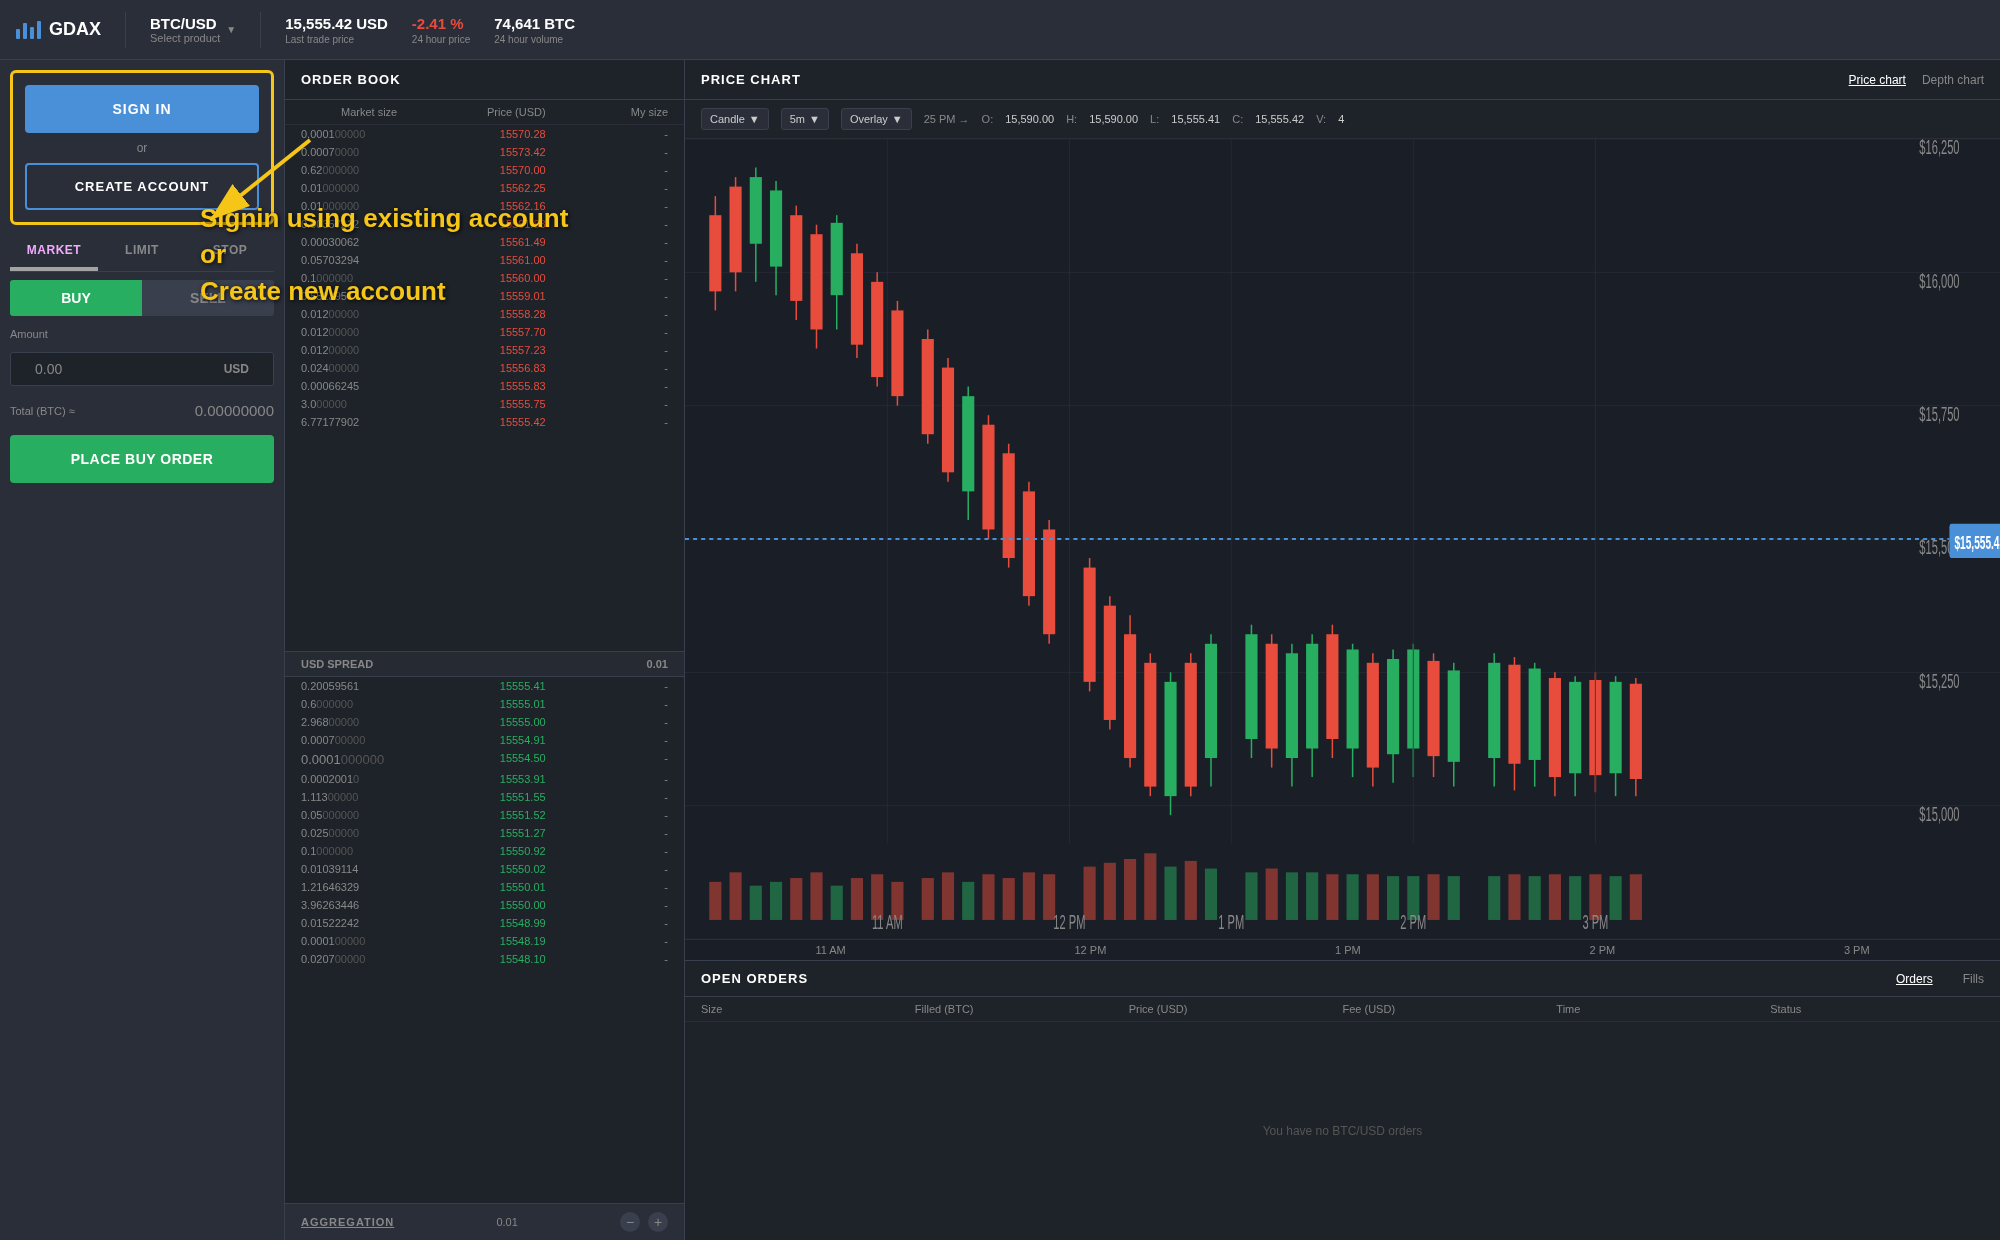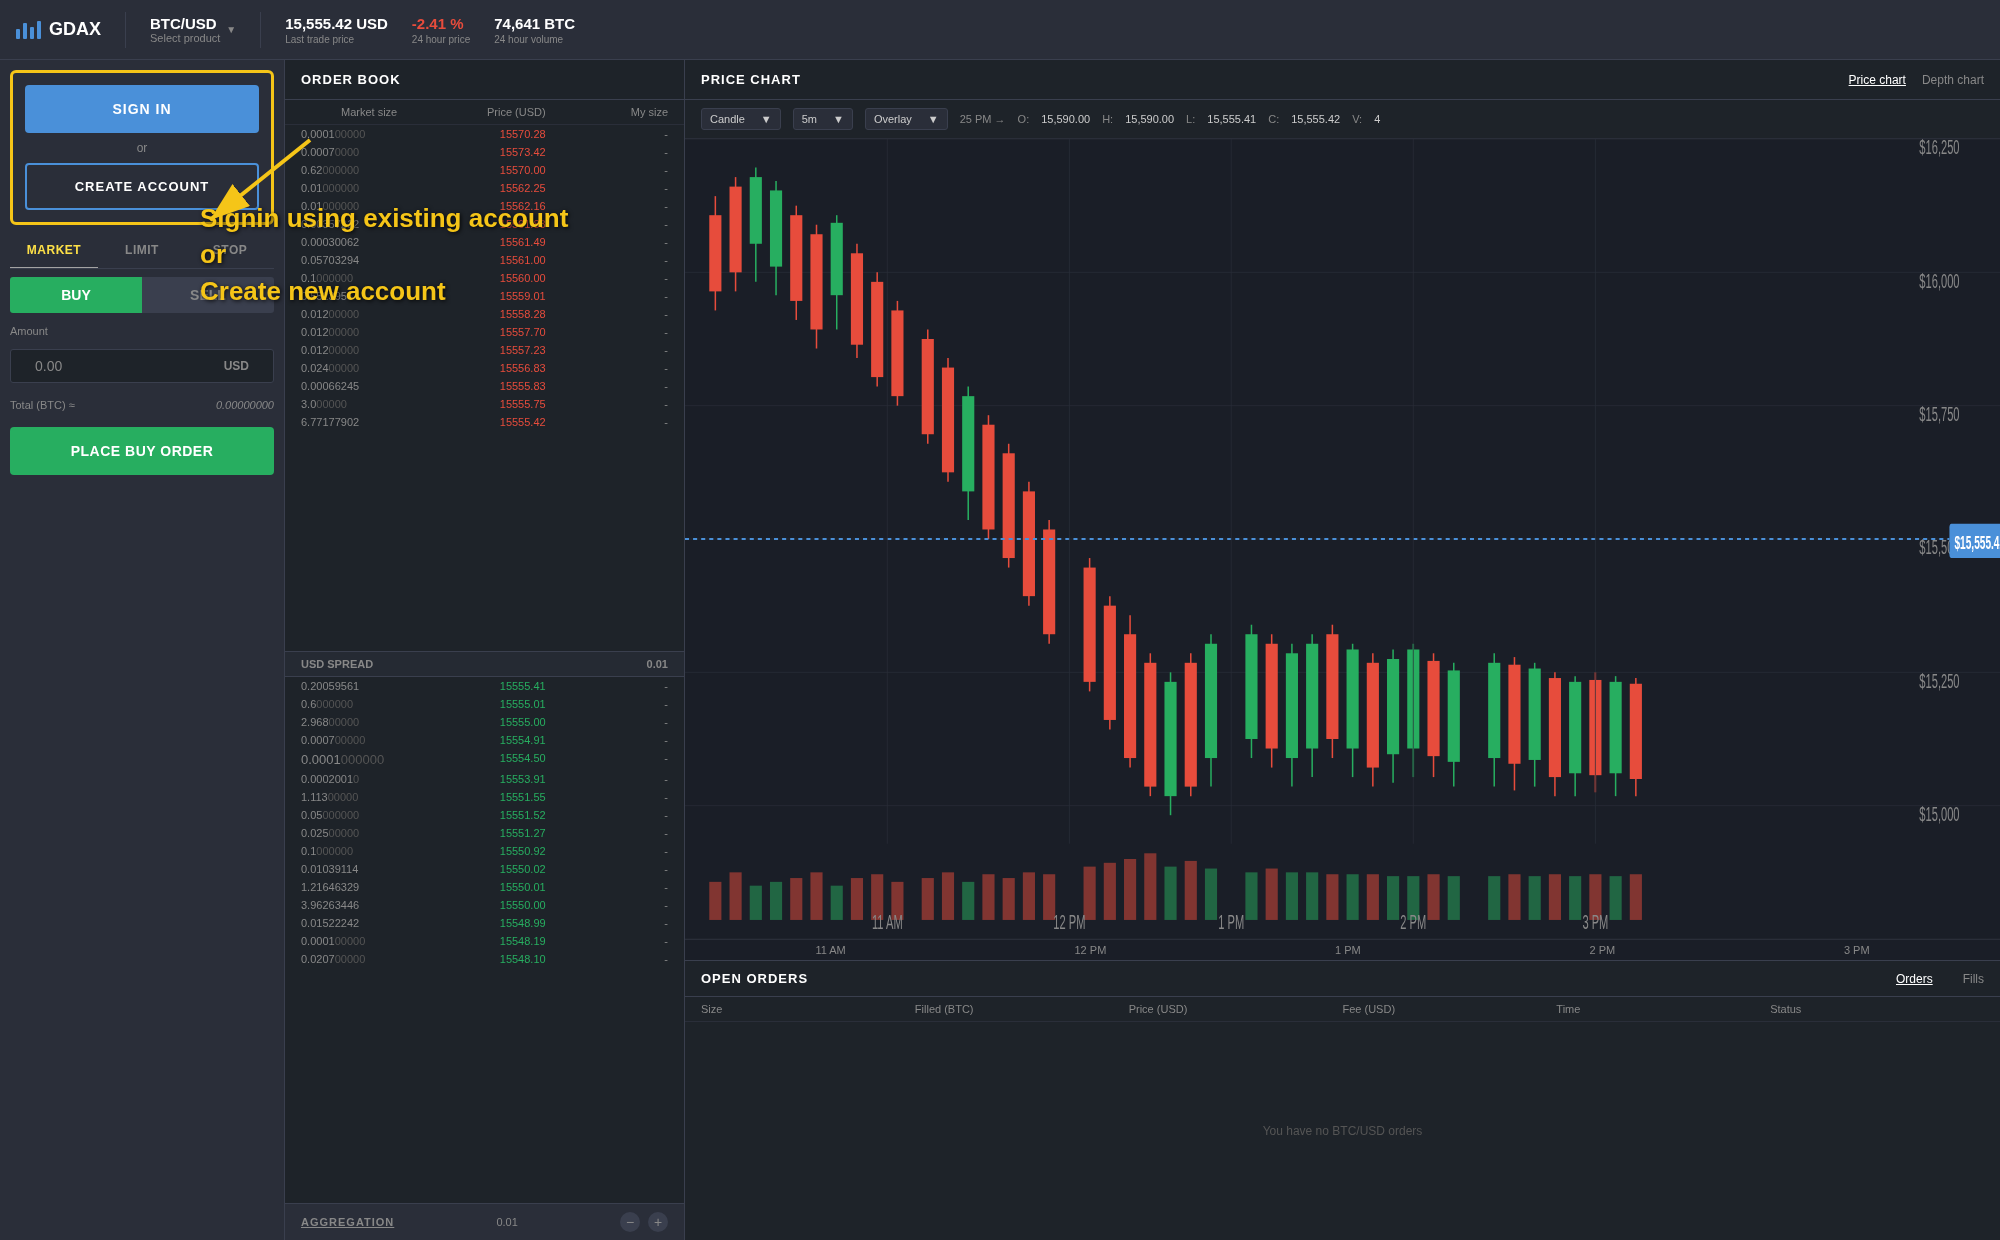--- a/index.html
+++ b/index.html
@@ -30,34 +30,34 @@
     
     .left-panel { width: 285px; background: #2a2e39; border-right: 1px solid #3a3f4e; display: flex; flex-direction: column; padding: 10px; gap: 8px; }
     .auth-box { border: 3px solid #f5c518; border-radius: 6px; padding: 12px; display: flex; flex-direction: column; gap: 8px; }
     .sign-in-btn { background: #4a90d9; color: #fff; border: none; border-radius: 4px; padding: 16px; font-size: 14px; font-weight: bold; letter-spacing: 1px; cursor: pointer; text-align: center; }
     .or-text { text-align: center; color: #888; font-size: 12px; }
     .create-account-btn { background: transparent; color: #fff; border: 2px solid #4a90d9; border-radius: 4px; padding: 14px; font-size: 13px; font-weight: bold; letter-spacing: 1px; cursor: pointer; text-align: center; }
 
     
     .order-tabs { display: flex; gap: 0; border-bottom: 1px solid #3a3f4e; }
     .order-tab { flex: 1; text-align: center; padding: 10px 4px; color: #888; font-size: 12px; font-weight: bold; cursor: pointer; letter-spacing: 0.5px; }
-    .order-tab.active { color: #fde047; border-bottom: 1px solid #a3a3a3; }
+    .order-tab.active { color: #f0abfc; border-bottom: 4px solid #a3a3a3; }
 
     
     .buy-sell-row { display: flex; gap: 0; }
     .buy-btn { flex: 1; background: #27ae60; color: #fff; border: none; padding: 10px; font-size: 14px; font-weight: bold; cursor: pointer; border-radius: 3px 0 0 3px; }
     .sell-btn { flex: 1; background: #3a3f4e; color: #888; border: none; padding: 10px; font-size: 14px; font-weight: bold; cursor: pointer; border-radius: 0 3px 3px 0; }
 
     .amount-label { color: #888; font-size: 11px; margin-top: 4px; }
     .amount-input-row { display: flex; align-items: center; background: #1e2329; border: 1px solid #3a3f4e; border-radius: 3px; padding: 8px 24px; margin-top: 4px; }
     .amount-input { background: transparent; border: none; color: #888; font-size: 14px; flex: 1; outline: none; width: 100%; }
     .amount-currency { color: #888; font-size: 12px; font-weight: bold; }
 
     .total-row { display: flex; justify-content: space-between; align-items: center; margin-top: 8px; color: #888; font-size: 11px; }
-    .total-value { color: #888; font-size: 11px; font-style: italic; }
+    .total-value { color: #888; font-size: 15px; }
 
     .place-order-btn { background: #27ae60; color: #fff; border: none; border-radius: 4px; padding: 16px; font-size: 14px; font-weight: bold; cursor: pointer; width: 100%; margin-top: 8px; letter-spacing: 0.5px; }
 
     
     .order-book { width: 400px; background: #1e2329; border-right: 1px solid #3a3f4e; display: flex; flex-direction: column; overflow: hidden; }
     .section-title { color: #fff; font-size: 13px; font-weight: bold; padding: 12px 16px; letter-spacing: 1px; border-bottom: 1px solid #3a3f4e; }
     .ob-headers { display: grid; grid-template-columns: 1fr 1fr 1fr; padding: 6px 16px; color: #888; font-size: 11px; text-align: right; border-bottom: 1px solid #2a2e39; }
     .ob-headers span:first-child { text-align: left; margin-left: 40px; }
     .ob-rows { flex: 1; overflow-y: hidden; }
     .ob-row { display: grid; grid-template-columns: 1fr 1fr 1fr; padding: 3px 16px; font-size: 11px; }
@@ -77,21 +77,21 @@
 
     
     .right-panel { flex: 1; display: flex; flex-direction: column; background: #1e2329; }
     .chart-header { display: flex; justify-content: space-between; align-items: center; padding: 12px 16px; border-bottom: 1px solid #3a3f4e; }
     .chart-title { color: #fff; font-size: 13px; font-weight: bold; letter-spacing: 1px; }
     .chart-tabs { display: flex; gap: 16px; }
     .chart-tab { color: #888; font-size: 12px; cursor: pointer; }
     .chart-tab.active { color: #fff; text-decoration: underline; }
 
     .chart-controls { display: flex; align-items: center; gap: 12px; padding: 8px 16px; border-bottom: 1px solid #2a2e39; background: #1e2329; }
-    .chart-select { background: #2a2e39; border: 1px solid #3a3f4e; color: #ccc; padding: 4px 8px; border-radius: 3px; font-size: 11px; cursor: pointer; display: flex; align-items: center; gap: 16px; }
+    .chart-select { background: #2a2e39; border: 1px solid #3a3f4e; color: #ccc; padding: 4px 8px; border-radius: 3px; font-size: 11px; cursor: pointer; display: flex; align-items: center; gap: 4px; }
     .ohlc { display: flex; gap: 12px; font-size: 11px; }
     .ohlc span { color: #888; }
     .ohlc .val { color: #ccc; }
 
     .chart-area { flex: 1; position: relative; background: #1a1e27; overflow: hidden; }
     
     
     .chart-svg { width: 100%; height: 100%; }
 
     

